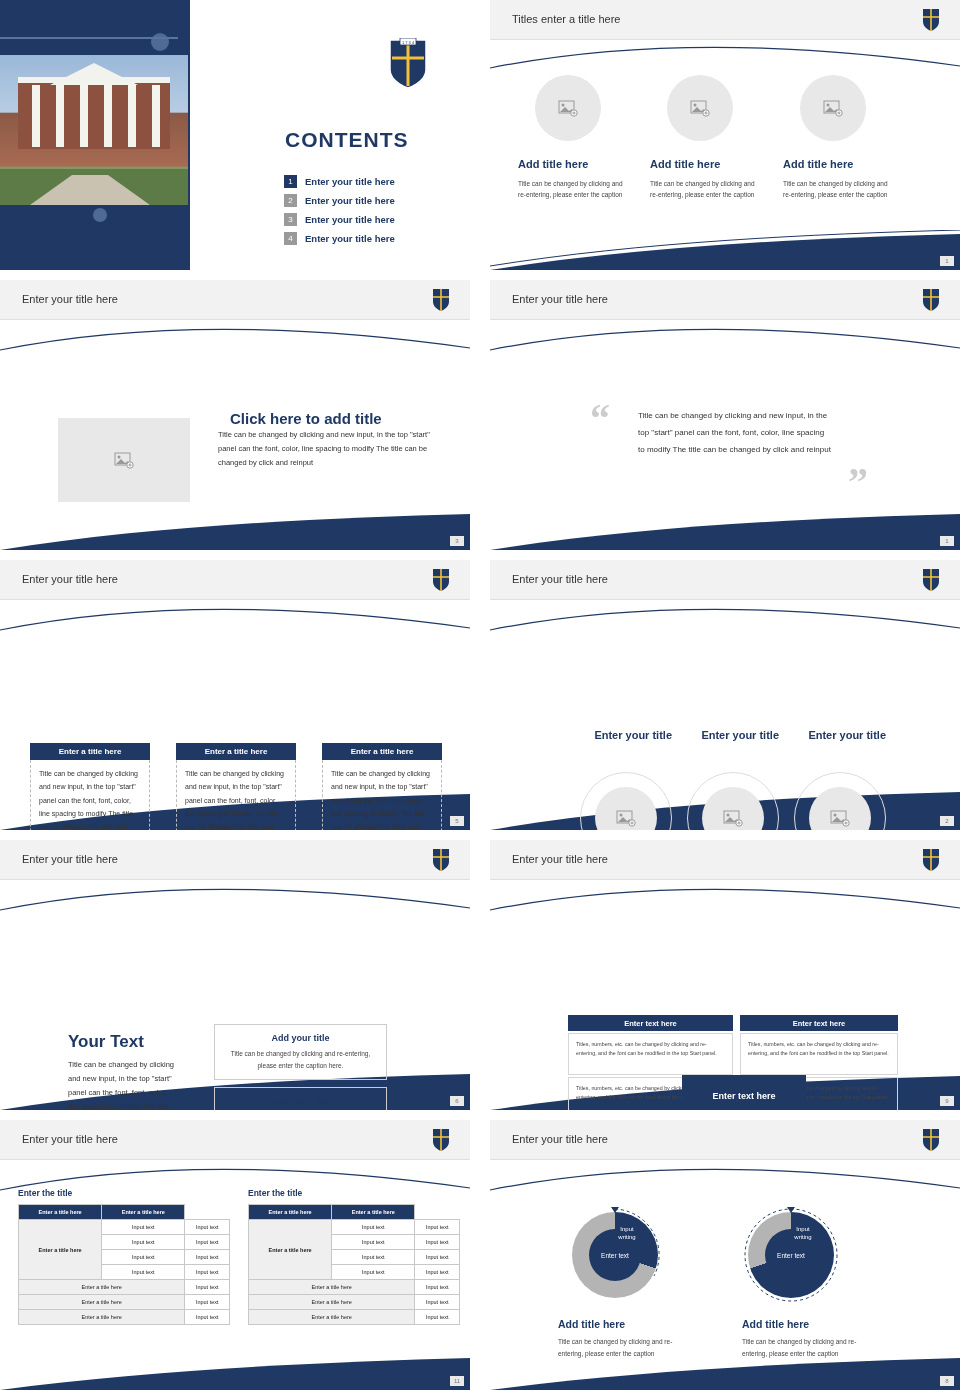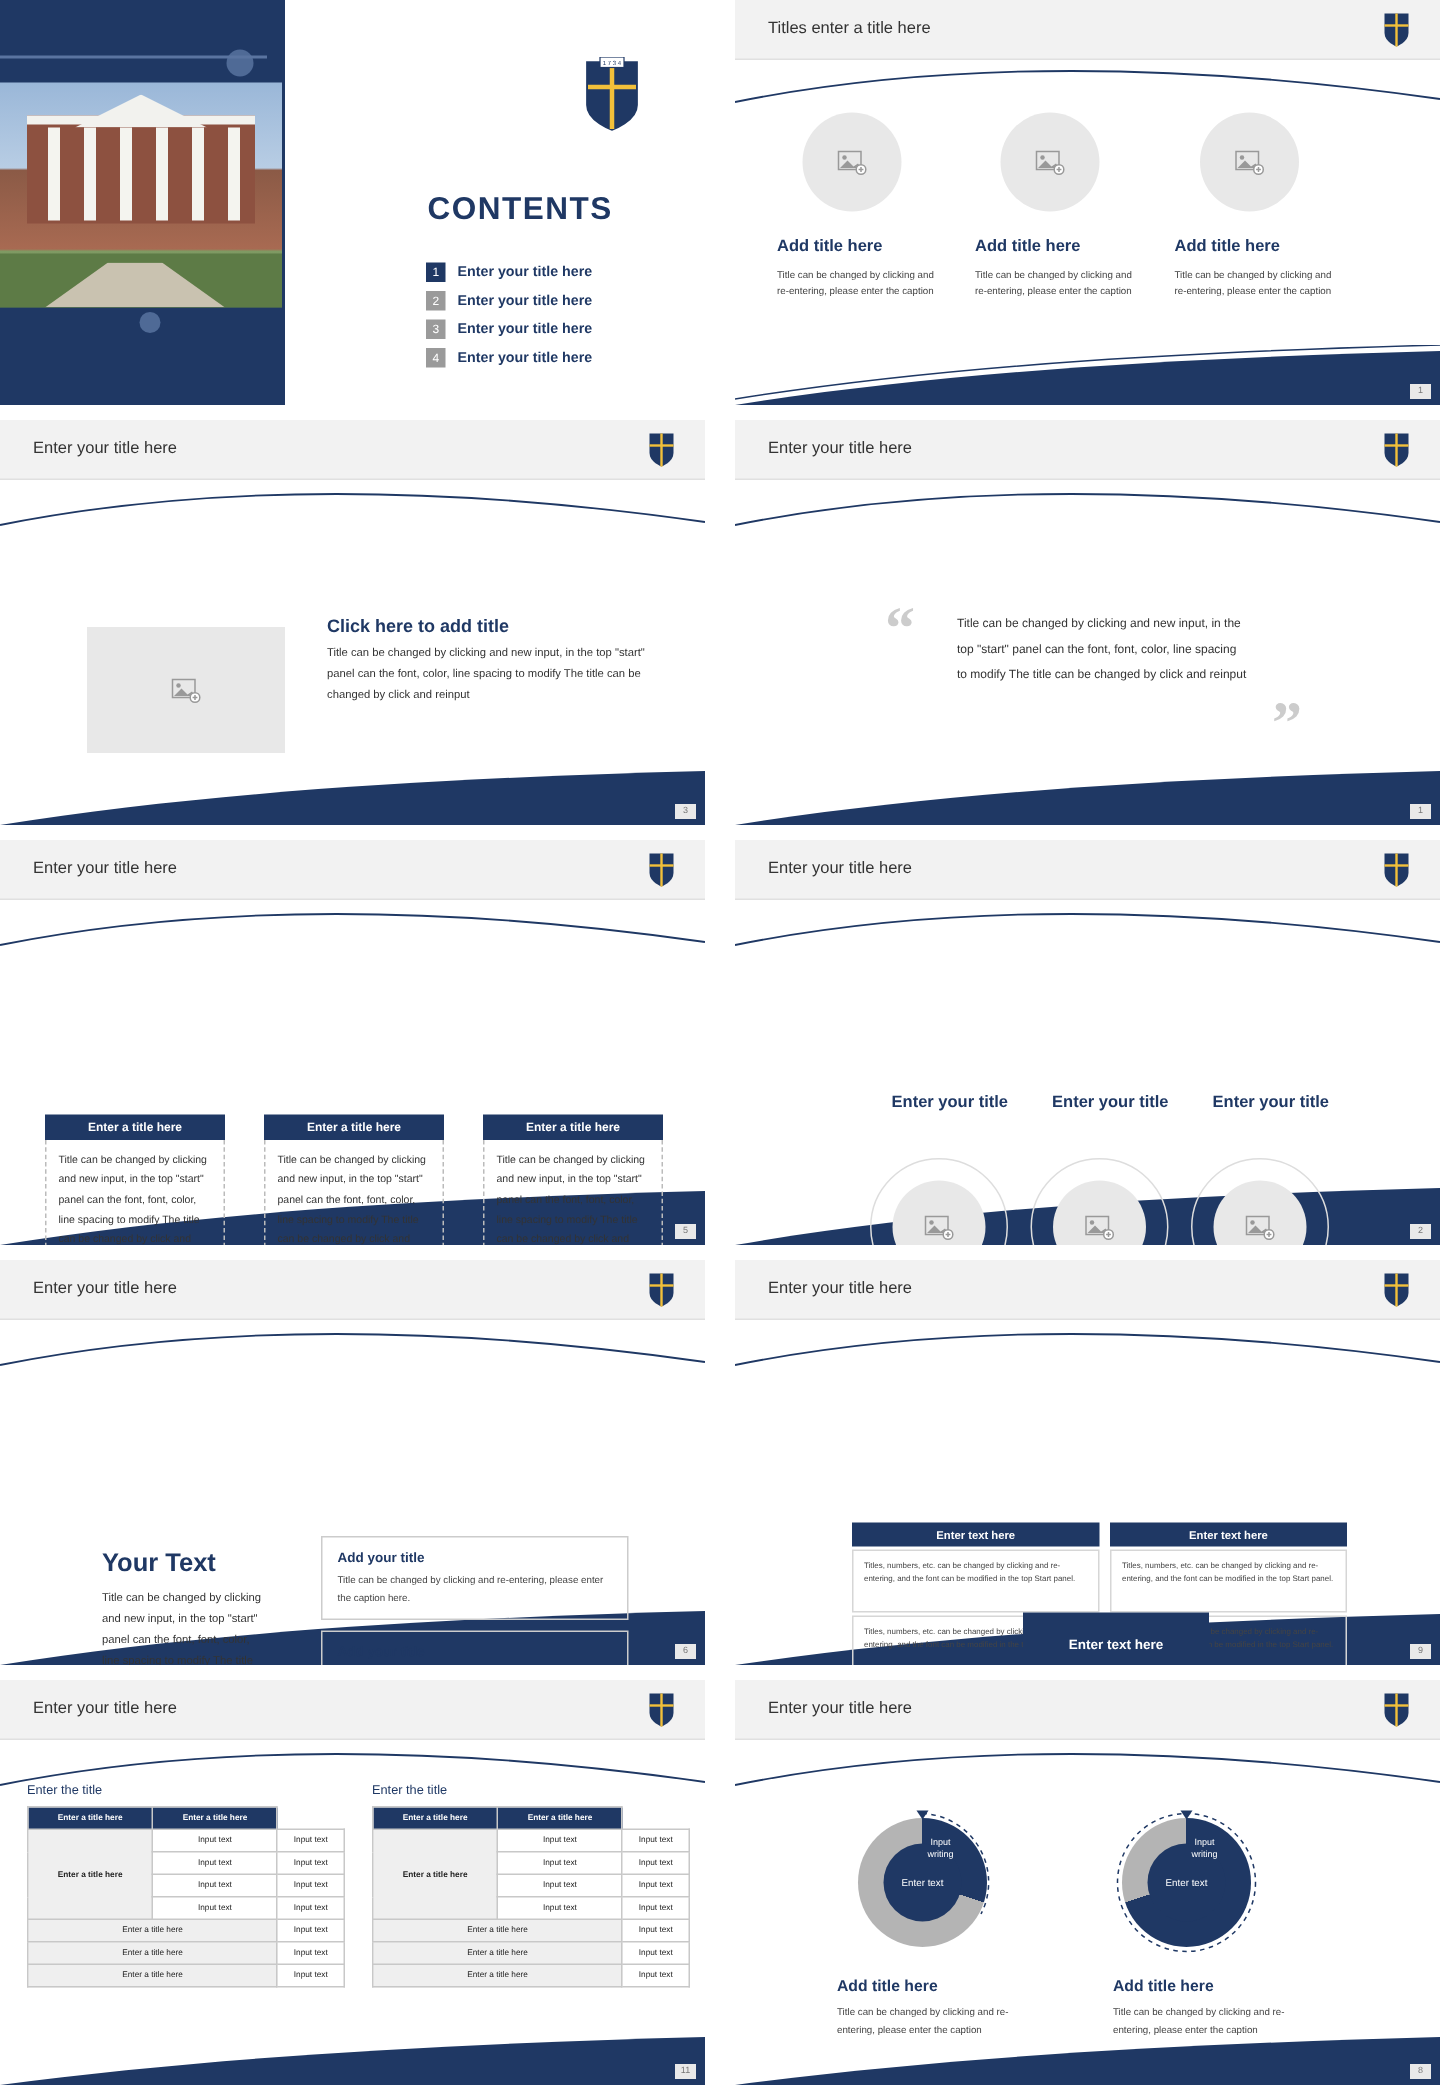--- a/index.html
+++ b/index.html
@@ -98,21 +98,21 @@
   
   #s2 .circ {
     position: absolute; top: 75px; width: 66px; height: 66px; border-radius: 50%;
     background: #e8e8e8; display: flex; align-items: center; justify-content: center;
   }
   #s2 .col-t { position: absolute; top: 158px; width: 120px; font-size: 11px; font-weight: bold; color: #1f3864; }
   #s2 .col-b { position: absolute; top: 178px; width: 112px; font-size: 6.5px; line-height: 1.7; color: #444; }
 
   
   #s3 .ph { position: absolute; left: 58px; top: 138px; width: 132px; height: 84px; }
-  #s3 .h { position: absolute; left: 218px; top: 130px; font-size: 12px; font-weight: bold; color: #1f3864; text-align: right; }
+  #s3 .h { position: absolute; left: 230px; top: 130px; font-size: 15px; font-weight: bold; color: #1f3864; text-align: right; }
   #s3 .p { position: absolute; left: 218px; top: 148px; width: 215px; font-size: 7.5px; line-height: 1.85; color: #333; }
 
   
   #s4 .qm { position: absolute; font-size: 40px; color: #ccc; font-weight: bold; font-family: "Liberation Serif", serif; }
   #s4 .p { position: absolute; left: 148px; top: 128px; width: 195px; font-size: 8px; line-height: 2.1; color: #333; }
 
   
   #s5 .box { position: absolute; top: 183px; width: 120px; }
   #s5 .box-h {
     height: 17px; background: #1f3864; color: #fff;
@@ -124,34 +124,34 @@
   }
 
   
   #s6 .ct { position: absolute; top: 168px; width: 92px; text-align: right; font-size: 11px; font-weight: bold; color: #1f3864; line-height: 1.35; }
   #s6 .cr { position: absolute; top: 212px; width: 92px; height: 92px; border-radius: 50%; border: 1px solid #ddd; }
   #s6 .cin { position: absolute; left: 50%; top: 50%; transform: translate(-50%,-50%); width: 62px; height: 62px; border-radius: 50%; background: #e8e8e8; display: flex; align-items: center; justify-content: center; }
 
   
   #s7 .yt { position: absolute; left: 68px; top: 192px; font-size: 17px; font-weight: bold; color: #1f3864; }
   #s7 .ytp { position: absolute; left: 68px; top: 218px; width: 112px; font-size: 7.5px; line-height: 1.85; color: #333; }
-  #s7 .card { position: absolute; left: 214px; width: 205px; border: 1px solid #ccc; padding: 8px 10px; }
+  #s7 .card { position: absolute; left: 214px; width: 173px; border: 1px solid #ccc; padding: 8px 10px; text-align: center; }
   #s7 .card-h { font-size: 9px; font-weight: bold; color: #1f3864; margin-bottom: 5px; }
   #s7 .card-p { font-size: 6.5px; line-height: 1.8; color: #444; }
 
   
   #s8 .tb {
     position: absolute; background: #1f3864; color: #fff;
     font-size: 7.5px; font-weight: bold; display: flex; align-items: center; justify-content: center;
   }
   #s8 .cell { position: absolute; border: 1px solid #d6d6d6; padding: 6px 7px; font-size: 5.3px; line-height: 1.65; color: #444; }
   #s8 .ctr { position: absolute; left: 192px; top: 235px; width: 124px; height: 42px; background: #1f3864; color: #fff; display: flex; align-items: center; justify-content: center; font-size: 9px; font-weight: bold; }
 
   
-  #s9 .tbl-t { position: absolute; font-size: 8.5px; font-weight: normal; color: #1f3864; }
+  #s9 .tbl-t { position: absolute; font-size: 8.5px; font-weight: bold; color: #1f3864; }
   #s9 table { position: absolute; border-collapse: collapse; font-size: 5.5px; }
   #s9 th { background: #1f3864; color: #fff; font-weight: bold; height: 12px; }
   #s9 td, #s9 th { border: 1px solid #c8c8c8; text-align: center; padding: 0; height: 15px; }
   #s9 td.lbl { background: #efefef; font-weight: bold; }
   #s9 td.grey { background: #efefef; }
 
   
   #s10 .donut { position: absolute; width: 86px; height: 86px; border-radius: 50%; }
   #s10 .hole { position: absolute; left: 50%; top: 50%; transform: translate(-50%,-50%); width: 52px; height: 52px; border-radius: 50%; background: #1f3864; color: #fff; display: flex; align-items: center; justify-content: center; font-size: 6.5px; }
   #s10 .tagtxt { position: absolute; font-size: 6px; color: #fff; text-align: center; line-height: 1.3; }

